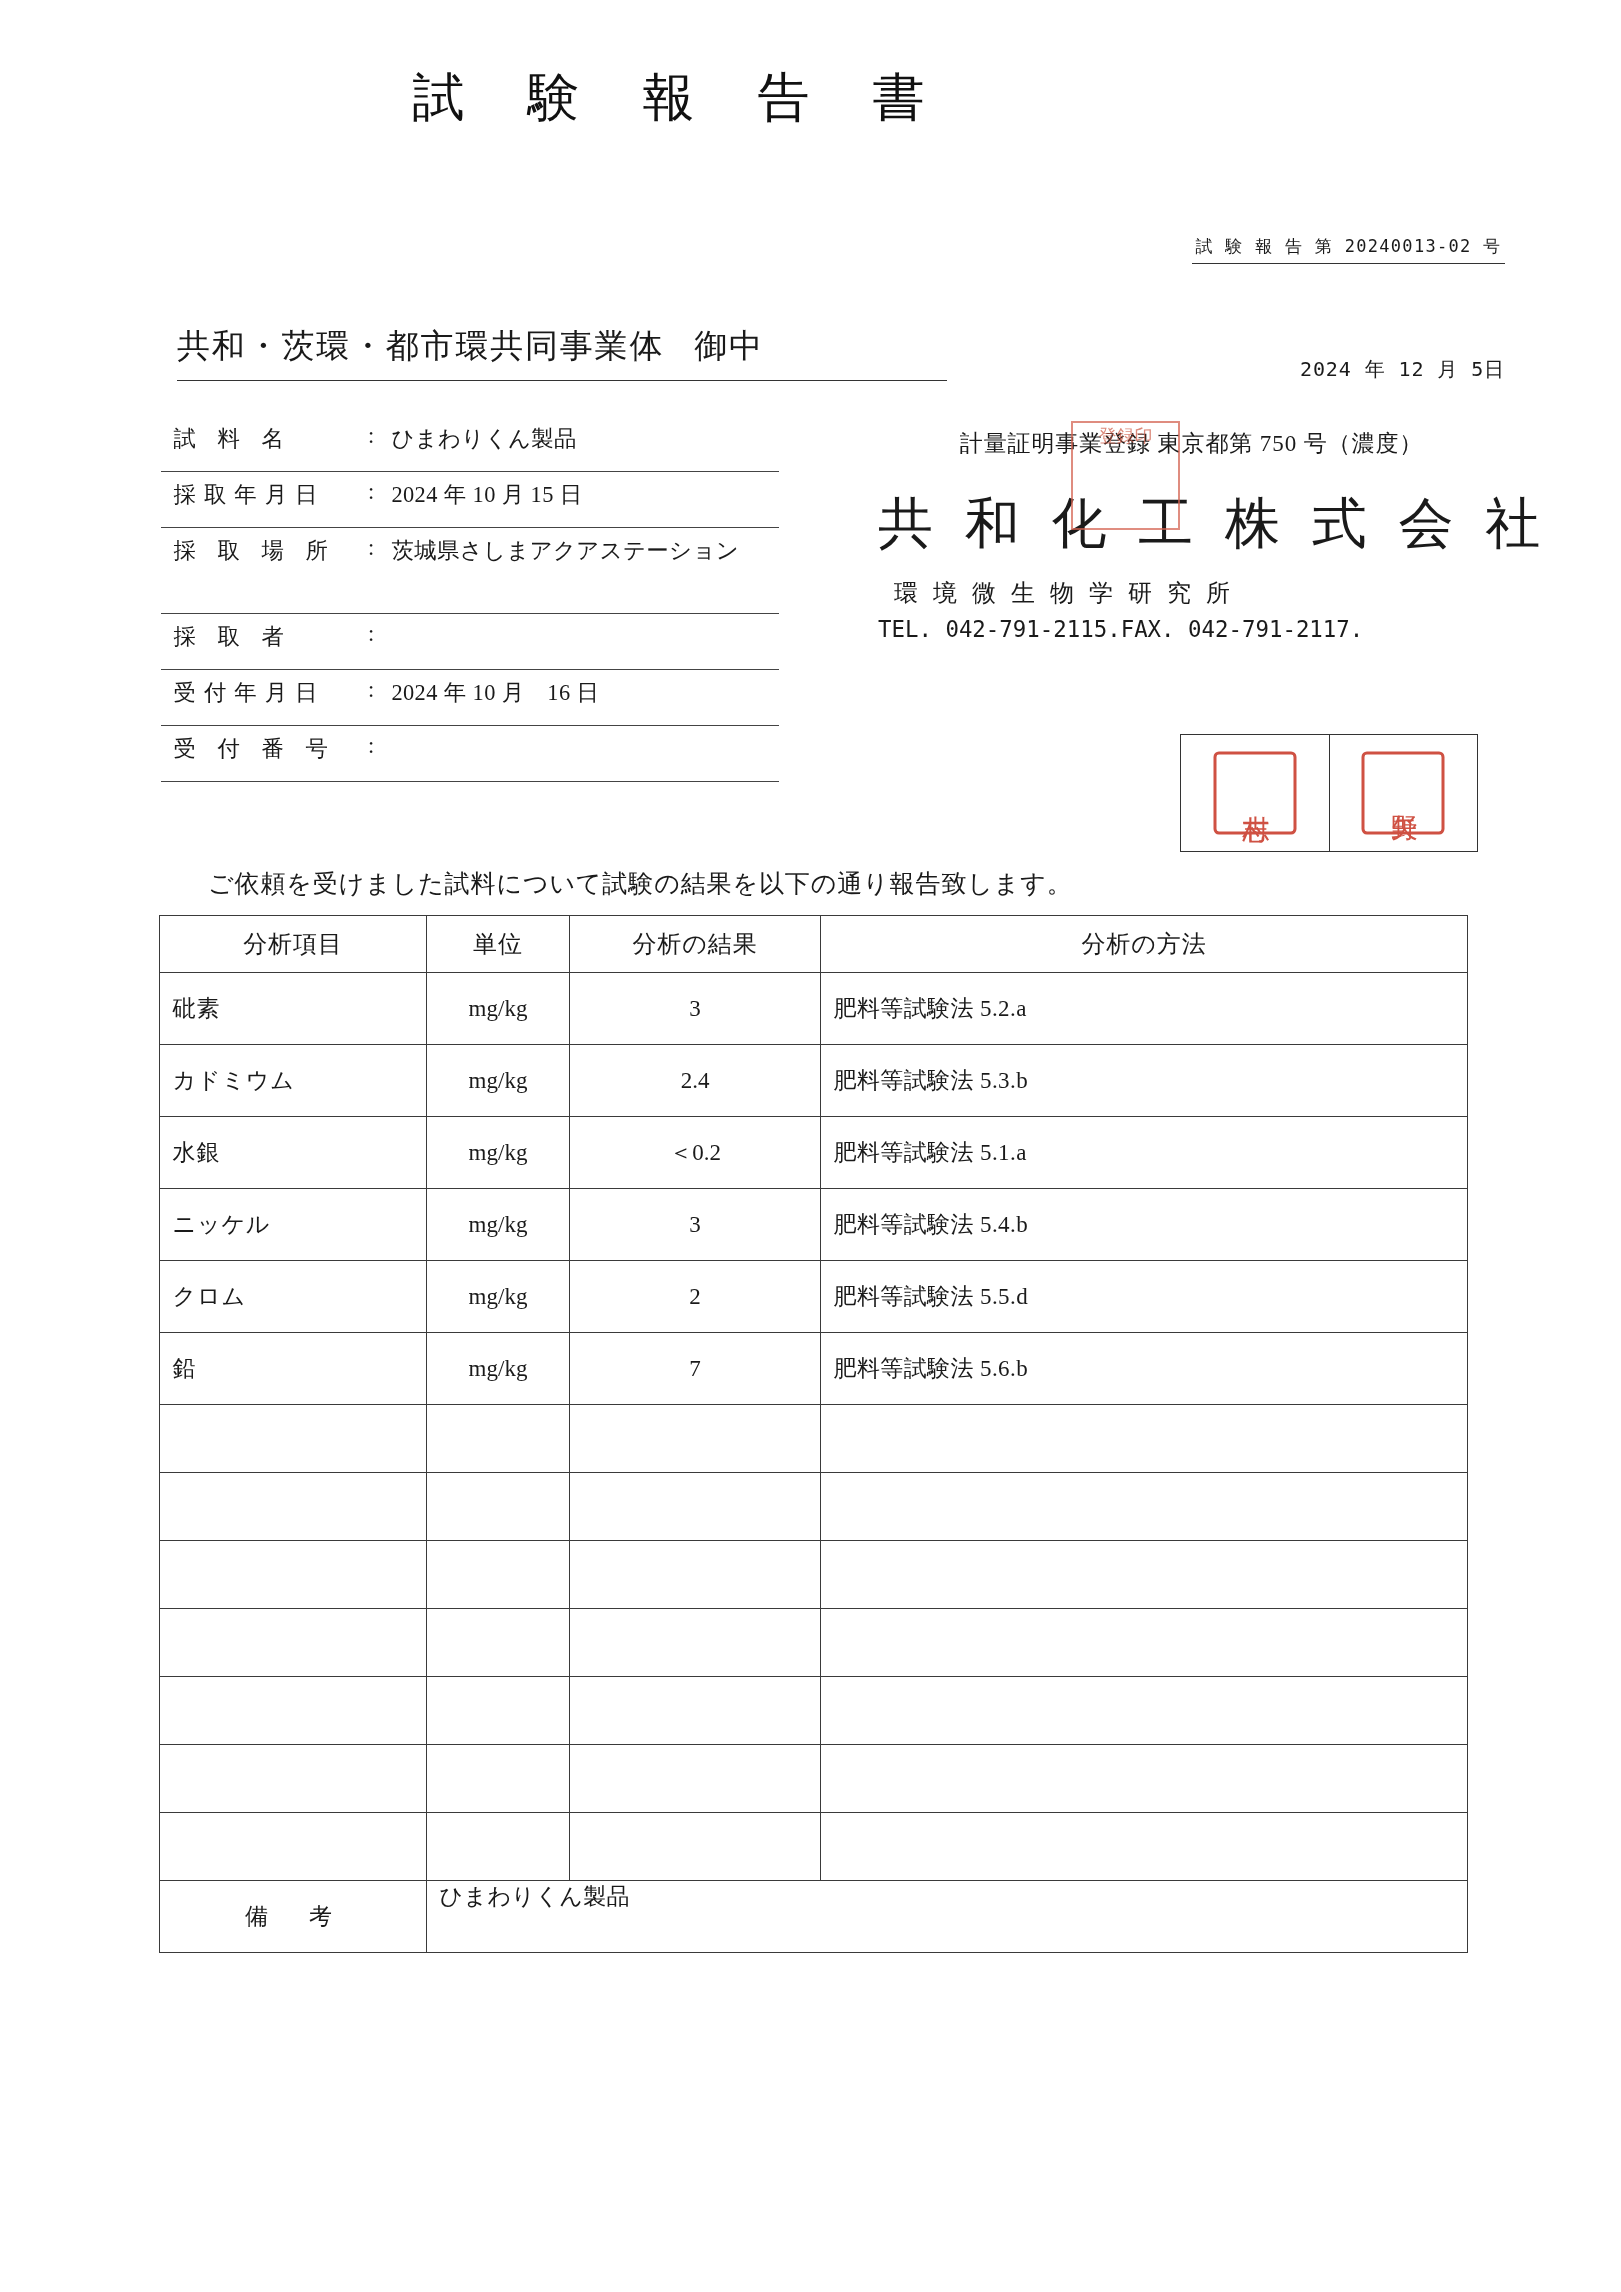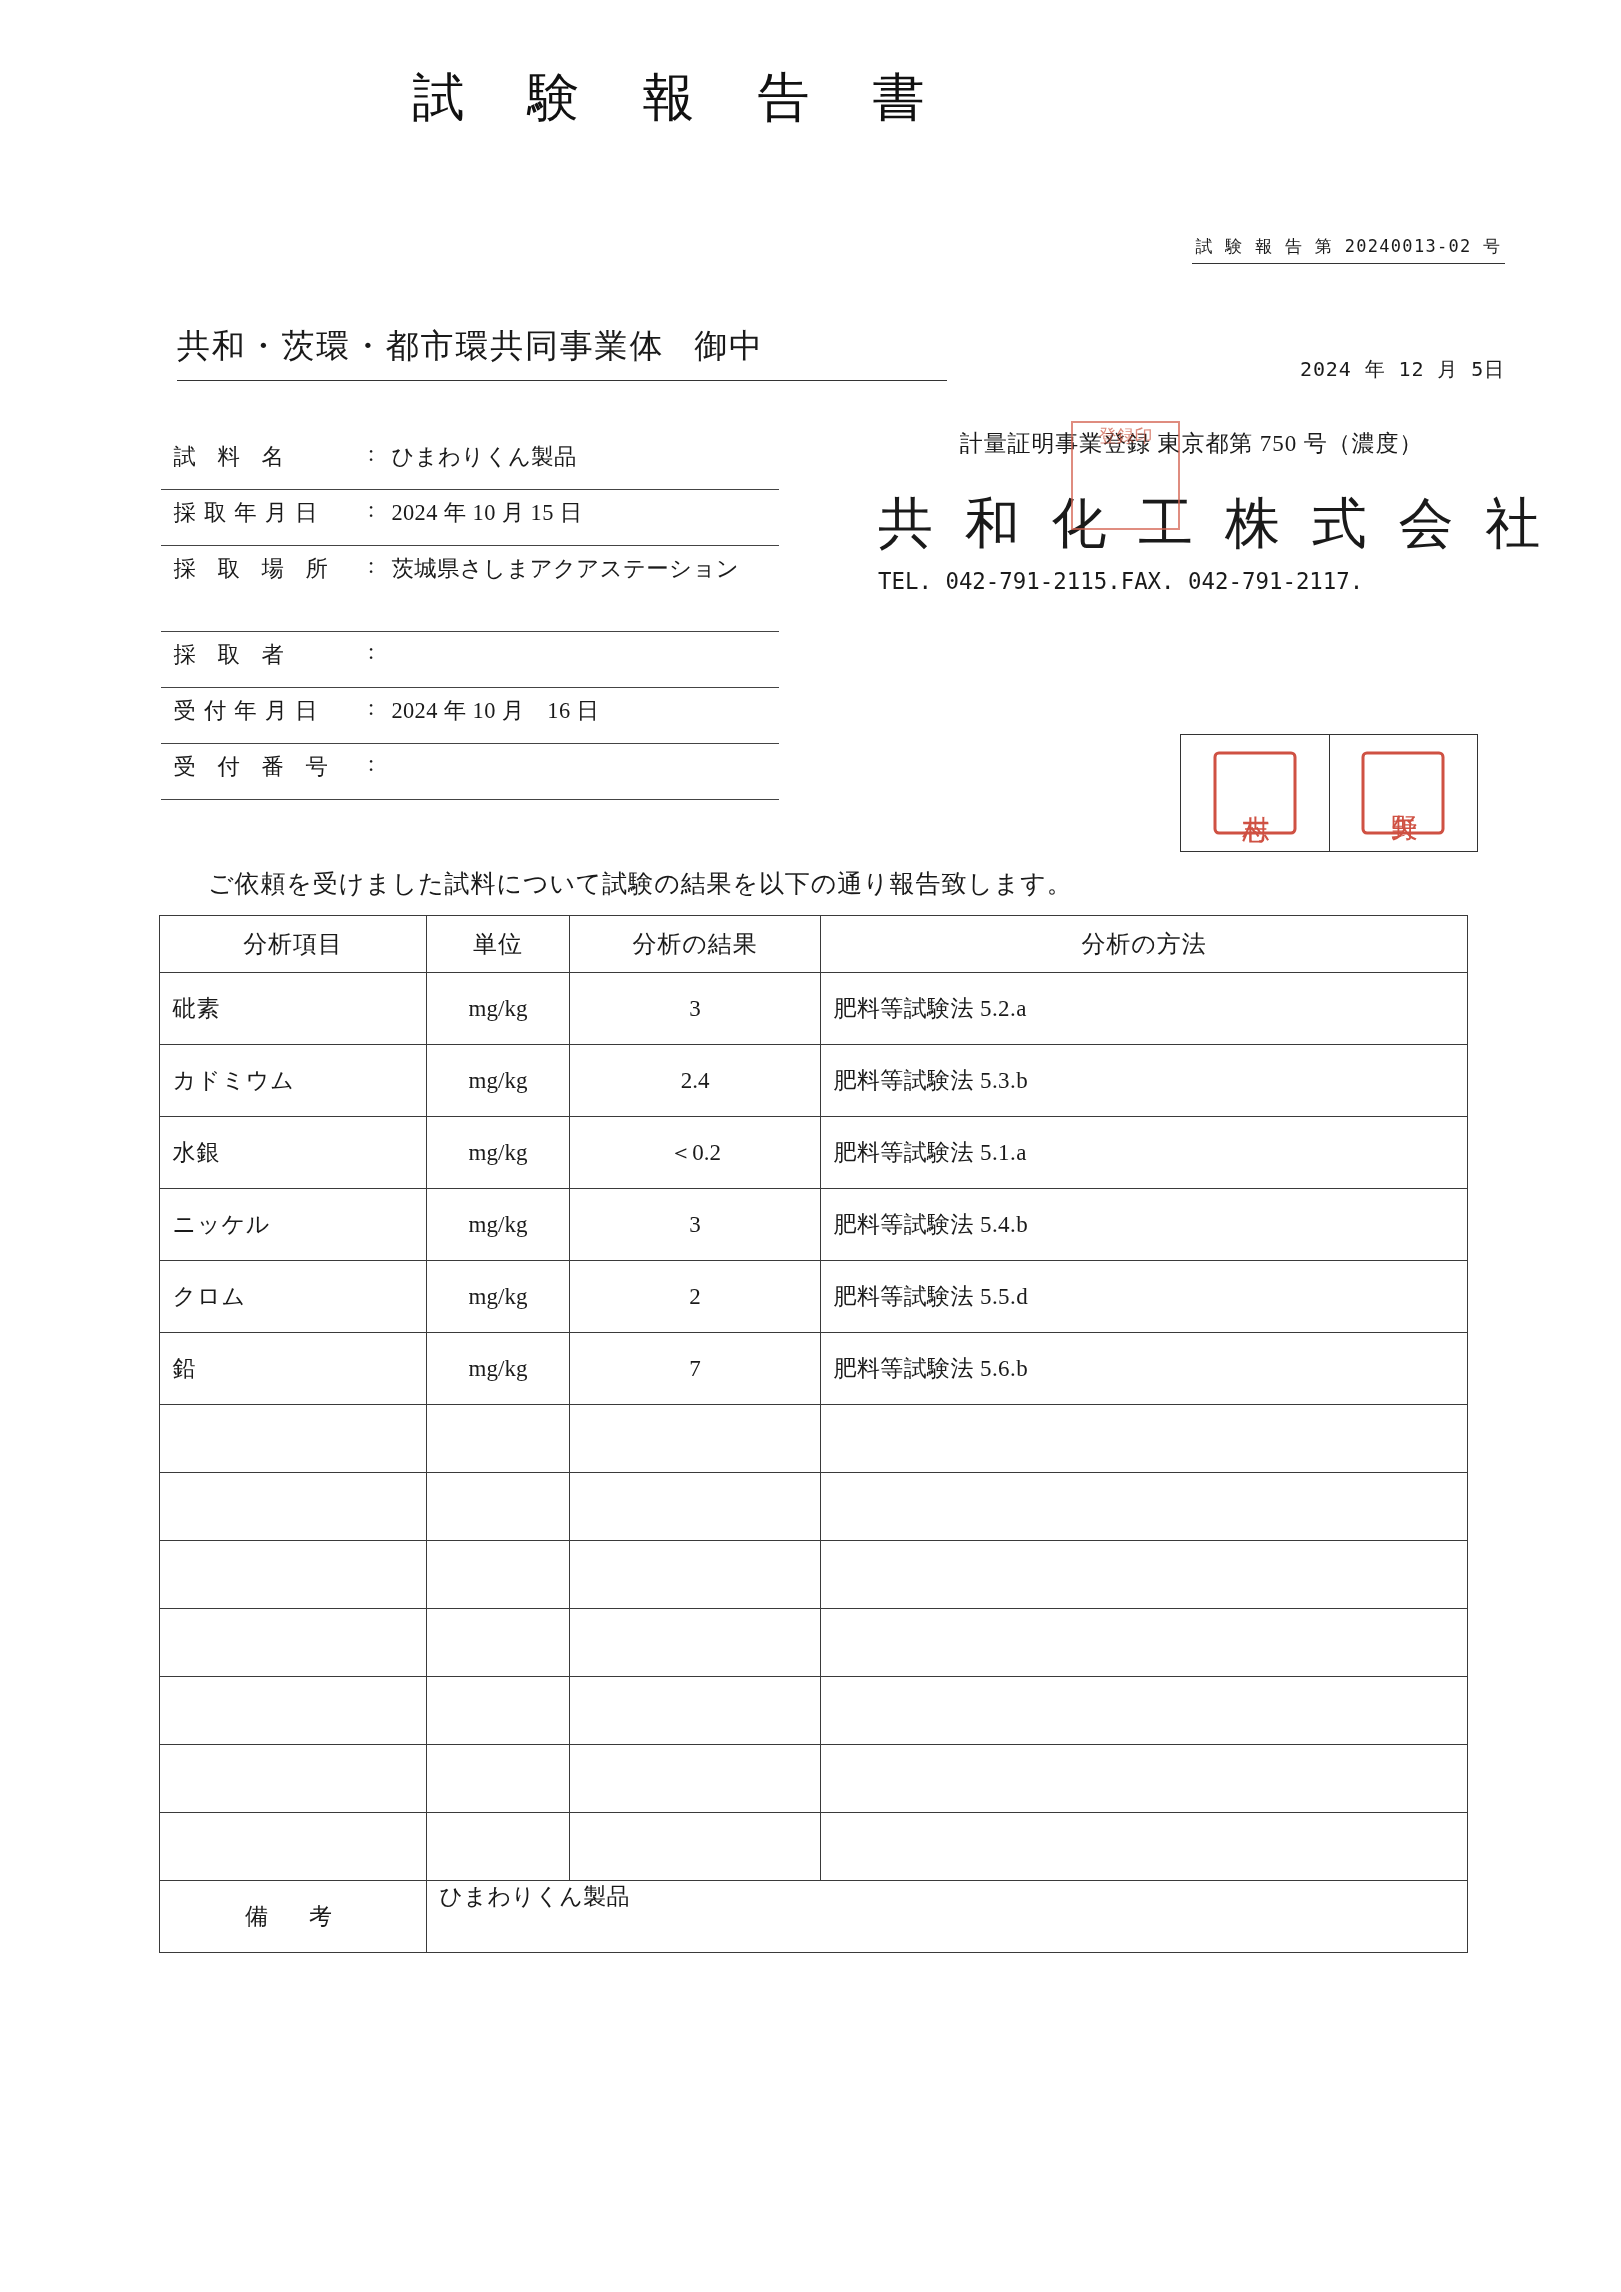--- a/index.html
+++ b/index.html
@@ -70,21 +70,21 @@
     font-family: "DejaVu Sans Mono", "Liberation Mono", monospace;
     letter-spacing: 0.9px;
     white-space: nowrap;
     text-align: right;
   }
 
   
   .info-block {
     position: absolute;
     left: 161px;
-    top: 434px;
+    top: 416px;
     width: 618px;
   }
   .info-row {
     display: flex;
     align-items: flex-start;
     border-bottom: 1.2px solid #444;
     min-height: 56px;
     padding: 7.2px 0 5.4px 0;
     box-sizing: border-box;
   }
@@ -314,20 +314,21 @@
     <div class="info-row">
       <div class="info-label">受 付 番 号</div>
       <div class="info-colon">:</div>
       <div class="info-value"></div>
     </div>
   </div>
 
   <div class="issuer">
     <div class="issuer-reg">計量証明事業登録  東京都第 750 号（濃度）</div>
     <div class="issuer-name">共 和 化 工 株 式 会 社</div>
+    <div class="issuer-dept">環 境 微 生 物 学 研 究 所</div>
     <div class="issuer-tel">TEL. 042-791-2115.FAX. 042-791-2117.</div>
   </div>
 
   <div class="seal-big">登録印</div>
 
   <div class="seal-row">
     <div class="seal-cell">
       <div class="seal-stamp">志村</div>
     </div>
     <div class="seal-cell">

